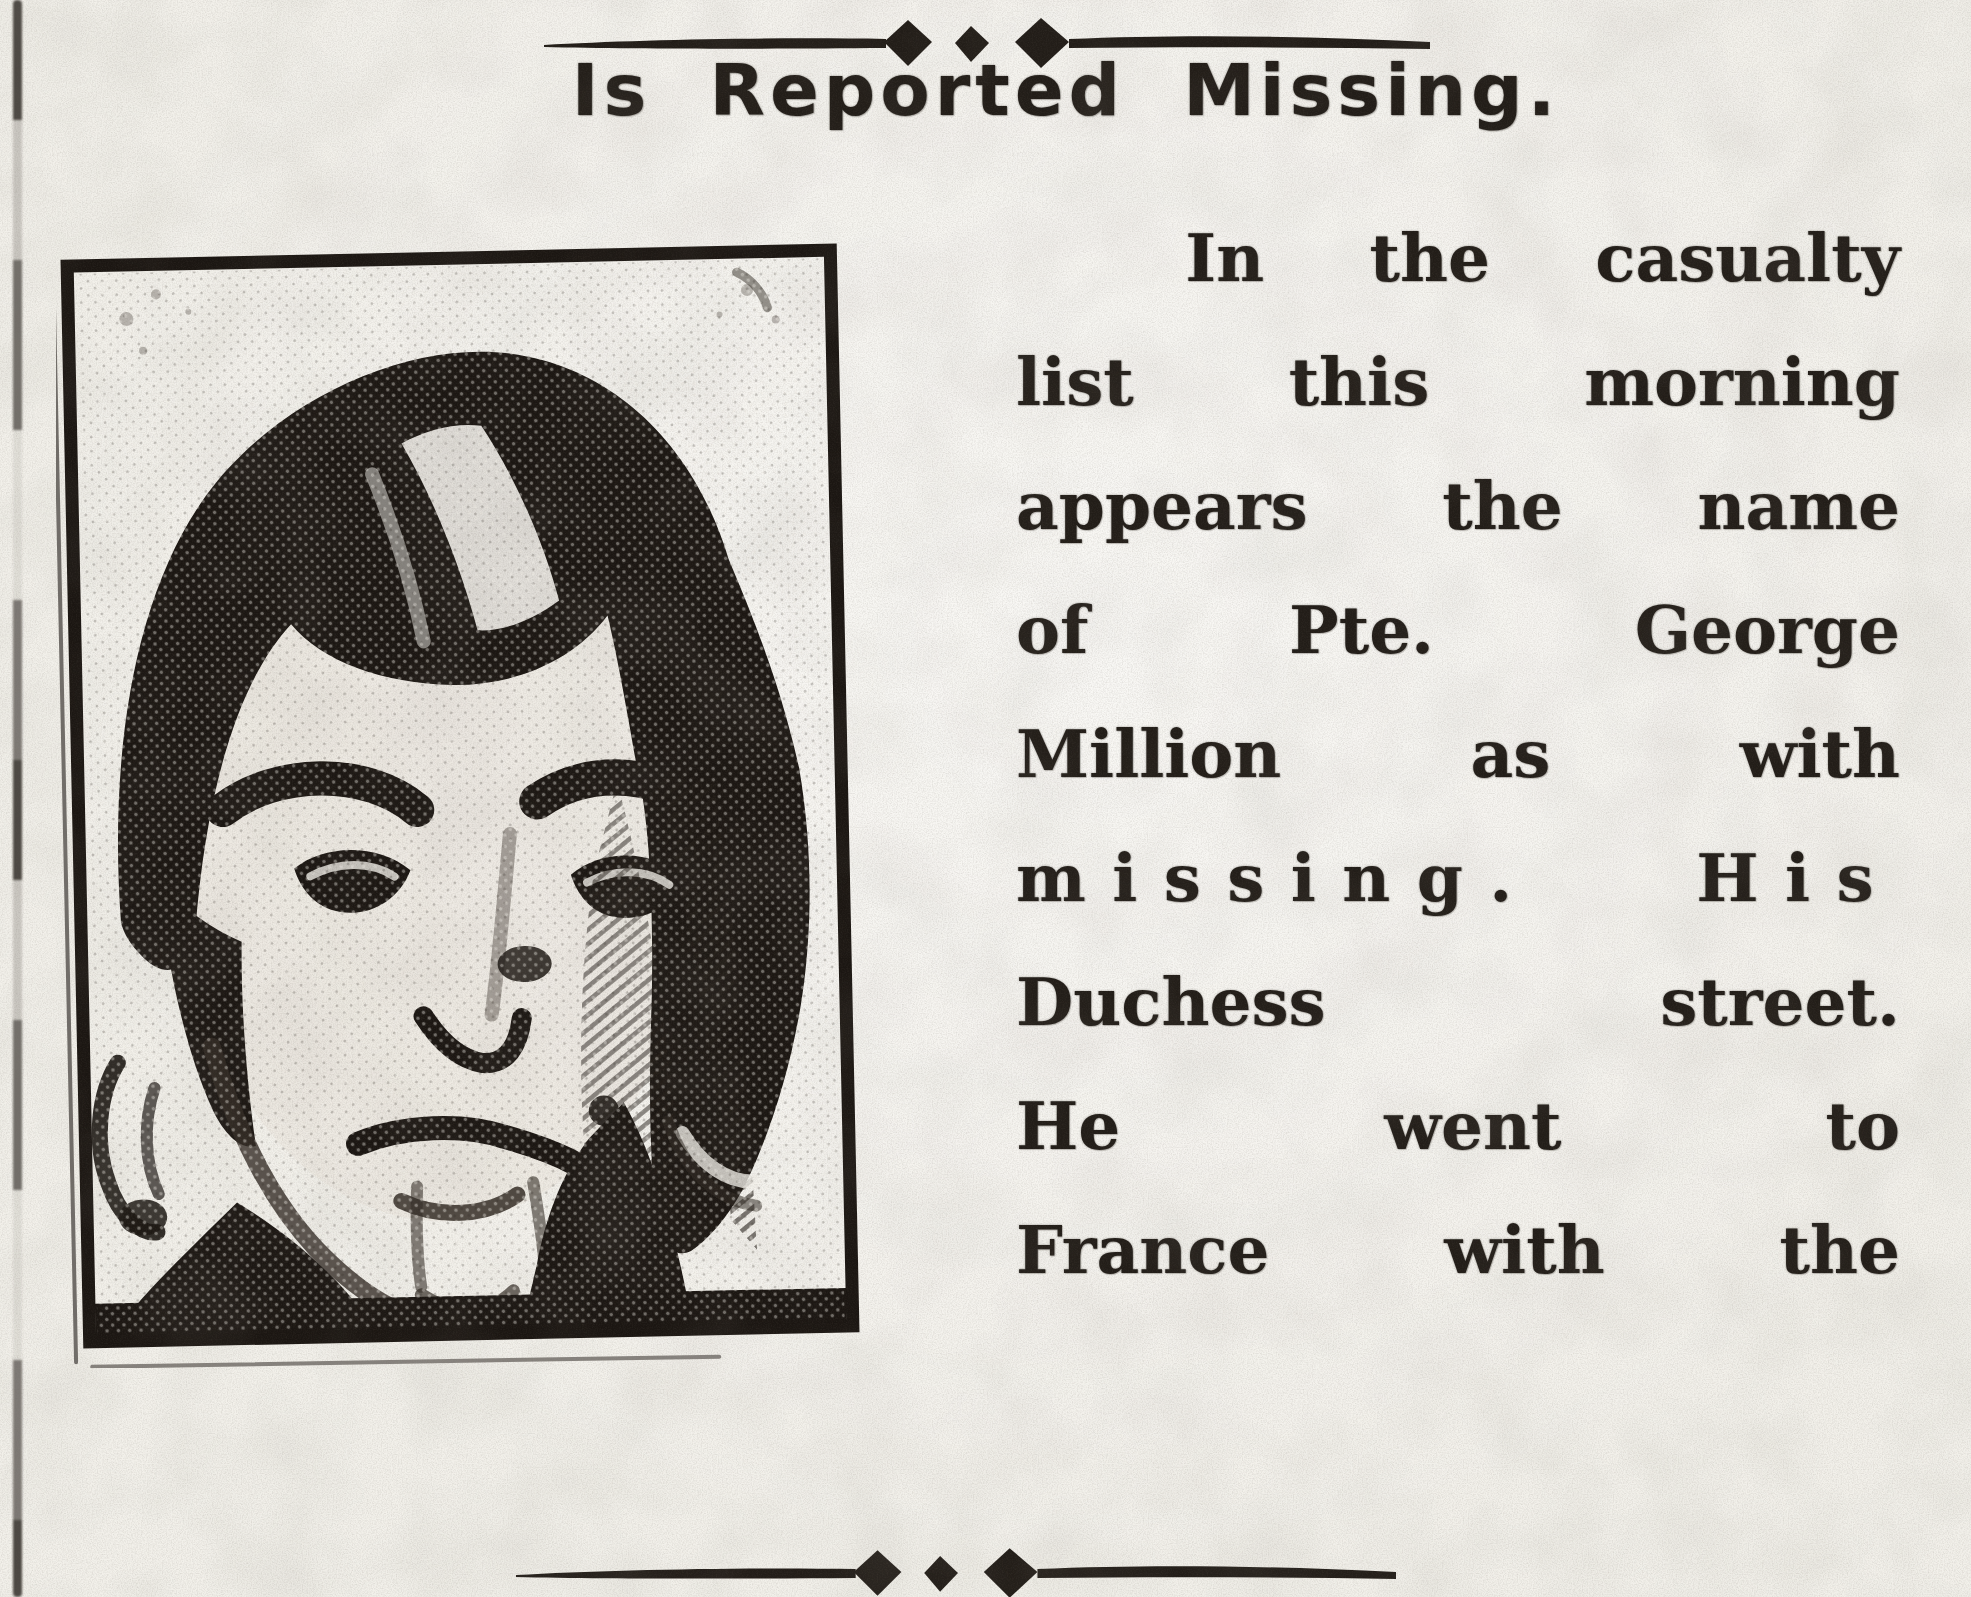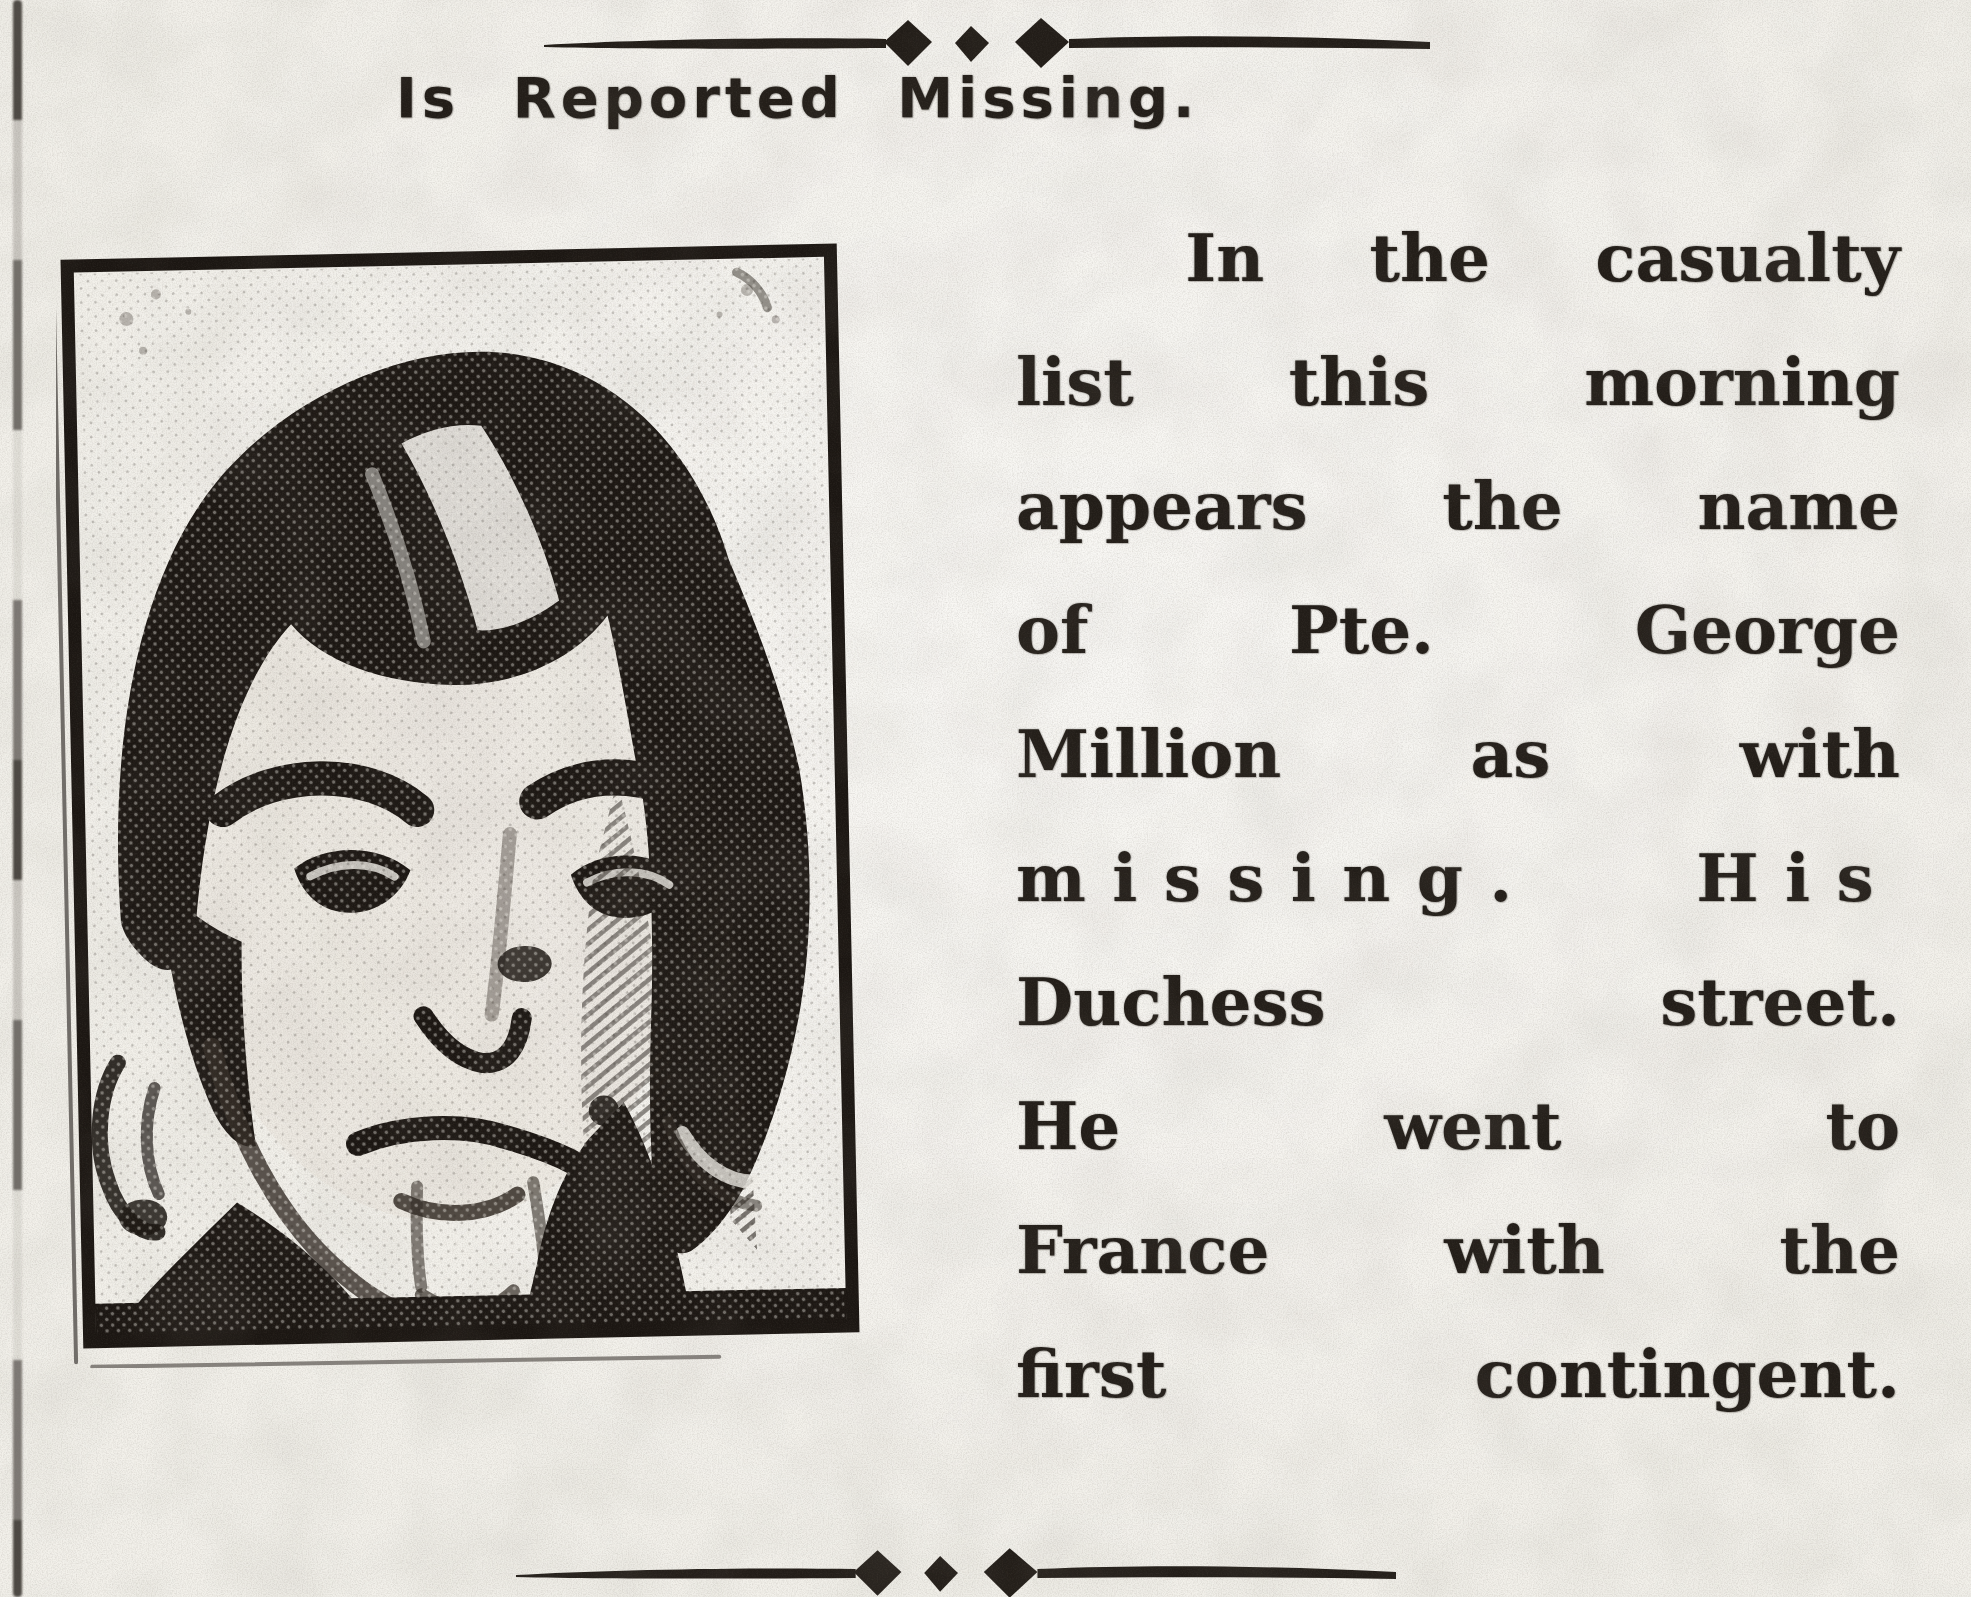--- a/index.html
+++ b/index.html
@@ -32,25 +32,25 @@
     filter:blur(1px);
     border-radius:4px;
   }
   
   .ornament{position:absolute;filter:blur(.6px);}
   .ornament.top{left:542px;top:16px;width:890px;height:52px;}
   .ornament.bottom{left:514px;top:1546px;width:884px;height:52px;}
   .ornament path,.ornament polygon{fill:var(--ink,#221d18);}
   
   .headline{
-    position:absolute;left:380px;top:54px;width:1180px;margin:16px;
+    position:absolute;left:380px;top:54px;width:1180px;margin:0;
     font-family:"DejaVu Sans","Liberation Sans",sans-serif;
-    font-weight:700;font-size:56px;line-height:1;
+    font-weight:700;font-size:72px;line-height:1;
     letter-spacing:5px;word-spacing:28px;
-    text-align:left;color:var(--ink,#221d18);
+    text-align:right;color:var(--ink,#221d18);
     text-shadow:0 0 2px rgba(30,25,20,.55), 1px 1px 1px rgba(30,25,20,.2);
   }
   
   .photo{position:absolute;left:56px;top:224px;width:808px;height:1144px;margin:0;}
   .photo svg{display:block;width:100%;height:100%;}
   .dk{fill:var(--ink-dark,#1b1612);}
   .dks{stroke:var(--ink-dark,#1b1612);fill:none;stroke-linecap:round;}
   .mds{stroke:#322b24;fill:none;stroke-linecap:round;}
   .pp{fill:var(--paper,#f2f0ea);}
   .pps{stroke:var(--paper,#f2f0ea);fill:none;stroke-linecap:round;}
@@ -218,24 +218,20 @@
       <div class="line">
         <span>He</span>
         <span>went</span>
         <span>to</span>
       </div>
       <div class="line">
         <span>France</span>
         <span>with</span>
         <span>the</span>
       </div>
-      <div class="line">
-        <span>first</span>
-        <span>contingent.</span>
-      </div>
     </div>
 
   <svg class="ornament bottom" viewBox="0 0 890 52" aria-hidden="true">
     <path d="M2 29 C 90 24 230 21 344 23 L 344 32 C 230 33 90 33 2 31 Z"></path>
     <polygon points="366,4 390,26 366,50 342,26"></polygon>
     <polygon points="429,10 447,27 429,46 413,27"></polygon>
     <polygon points="499,2 527,26 499,52 473,26"></polygon>
     <path d="M 527 23 C 640 18 770 20 888 26 L 888 33 C 770 31 640 31 527 32 Z"></path>
   </svg>
 

